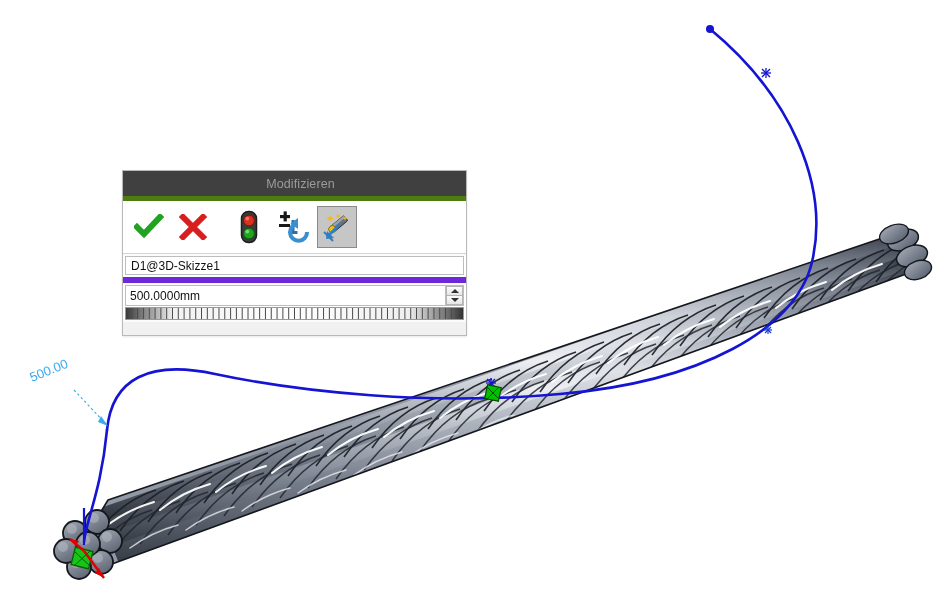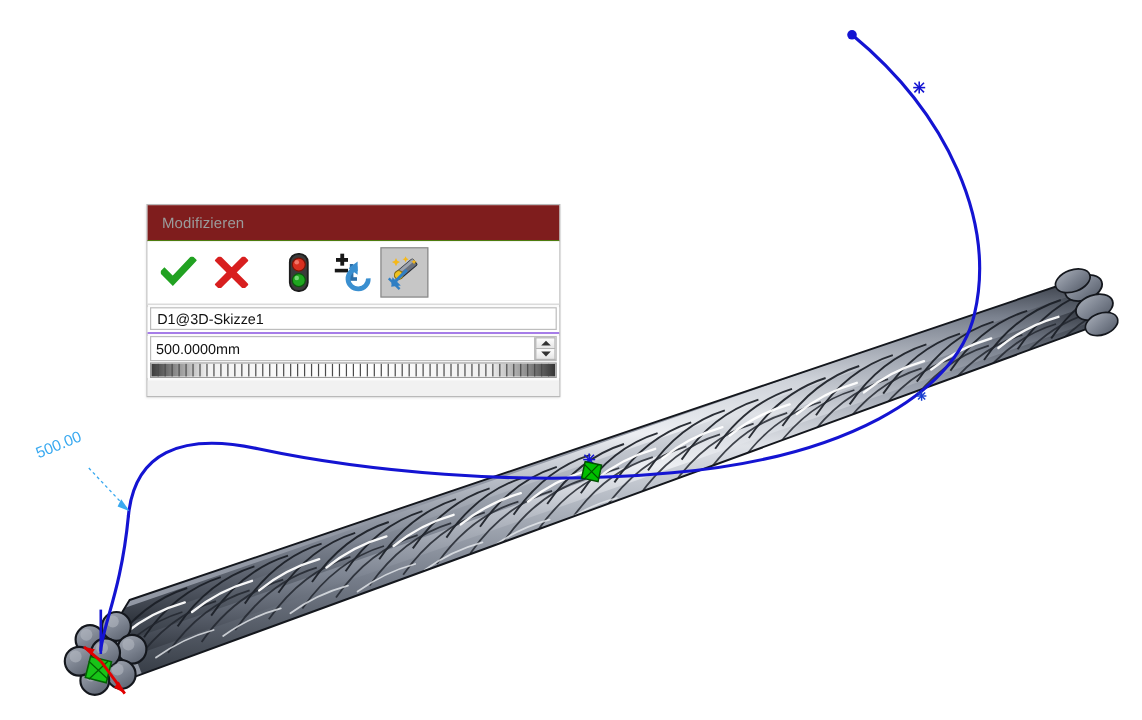--- a/index.html
+++ b/index.html
@@ -33,26 +33,27 @@
     width: 345px;
     background: #fbfbfb;
     border: 1px solid #b9b9b9;
     box-sizing: border-box;
     box-shadow: 0 1px 2px rgba(0,0,0,0.10);
     font-size: 12px;
     z-index: 40;
   }
   .dlg-titlebar {
     height: 30px;
-    background: #7f1d1d;
-    border-bottom: 1px solid #4d7c0f;
+    background: #404040;
+    border-bottom: 5px solid #4d7c0f;
     display: flex;
     align-items: center;
     padding-left: 12px;
     box-sizing: border-box;
+    justify-content: center;
   }
   .dlg-title {
     color: #9b9b9b;
     font-size: 12.5px;
     letter-spacing: 0.1px;
     user-select: none;
   }
   .dlg-toolbar {
     height: 53px;
     background: #ffffff;
@@ -74,21 +75,21 @@
     margin-right: 4px;
   }
   .tb-btn.pressed {
     background: #c6c6c6;
     border: 1px solid #8a8a8a;
   }
   .tb-gap { width: 12px; }
 
   .dlg-field-row {
     background: #ffffff;
-    border-bottom: 1px solid #6d28d9;
+    border-bottom: 6px solid #6d28d9;
     box-sizing: border-box;
   }
   .name-field {
     height: 19px;
     margin: 2px 2px 2px 2px;
     background: #ffffff;
     border: 1px solid #bdbdbd;
     display: flex;
     align-items: center;
     padding-left: 5px;

